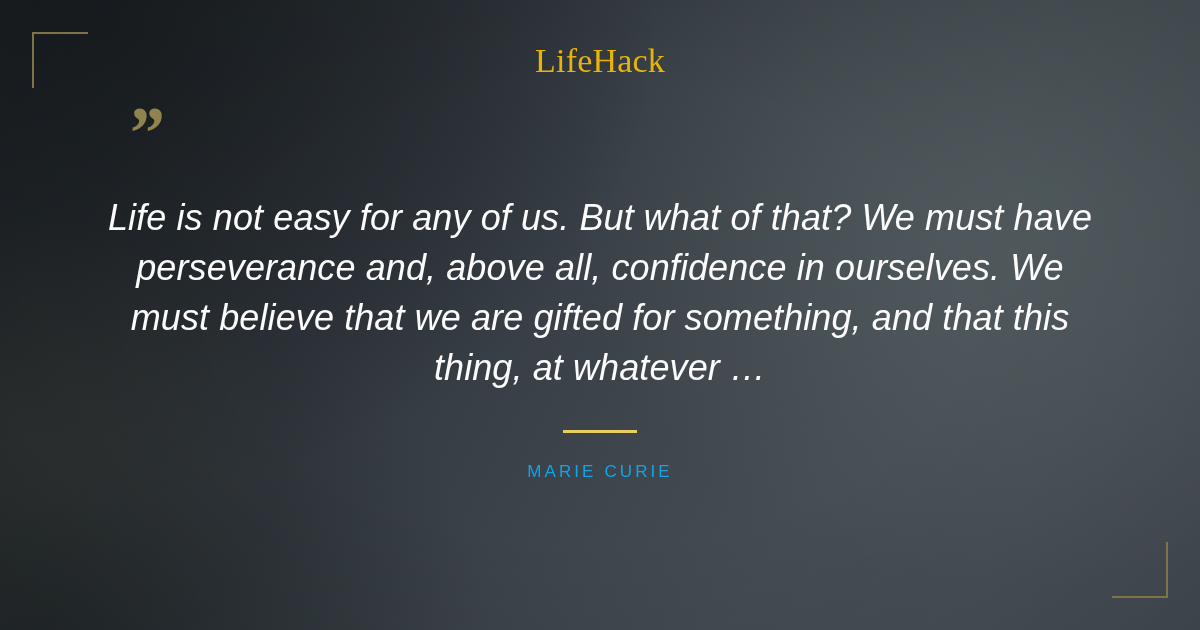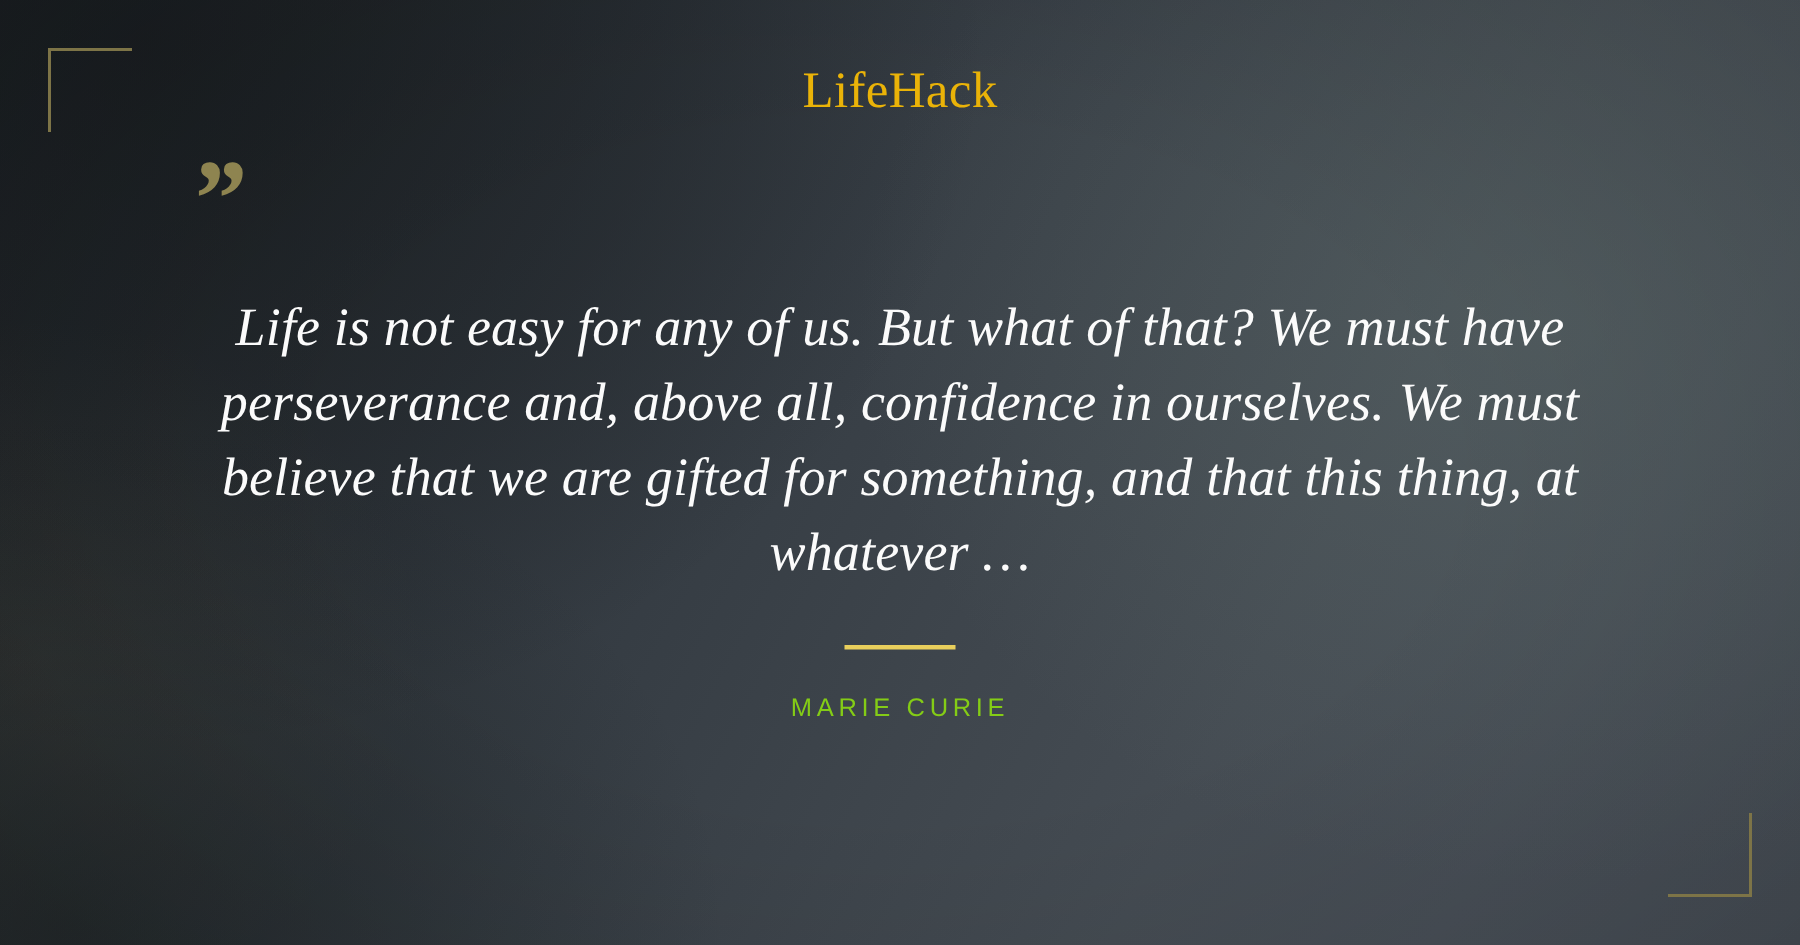--- a/index.html
+++ b/index.html
@@ -110,21 +110,21 @@
     user-select: none;
   }
 
   
   .quote-text {
     position: absolute;
     left: 100px;
     top: 193px;
     width: 1000px;
     text-align: center;
-    font-family: Liberation Serif, serif;
+    font-family: Liberation Sans, sans-serif;
     font-style: italic;
     font-size: 36px;
     line-height: 50px;
     color: #fbfbfb;
     letter-spacing: 0.1px;
   }
 
   
   .attrib {
     position: absolute;
@@ -140,21 +140,21 @@
     margin: 0 auto;
     background: #e9cf5c;
   }
   .author {
     display: block;
     margin-top: 29px;
     font-family: "Liberation Sans", sans-serif;
     font-size: 17px;
     line-height: 20px;
     letter-spacing: 3.1px;
-    color: #84cc16;
+    color: #0ea5e9;
   }
 </style>
 </head>
 <body>
 
 <div class="canvas">
 
   <div class="bg-base"></div>
   <div class="bg-glow-right"></div>
   <div class="bg-glow-left"></div>

